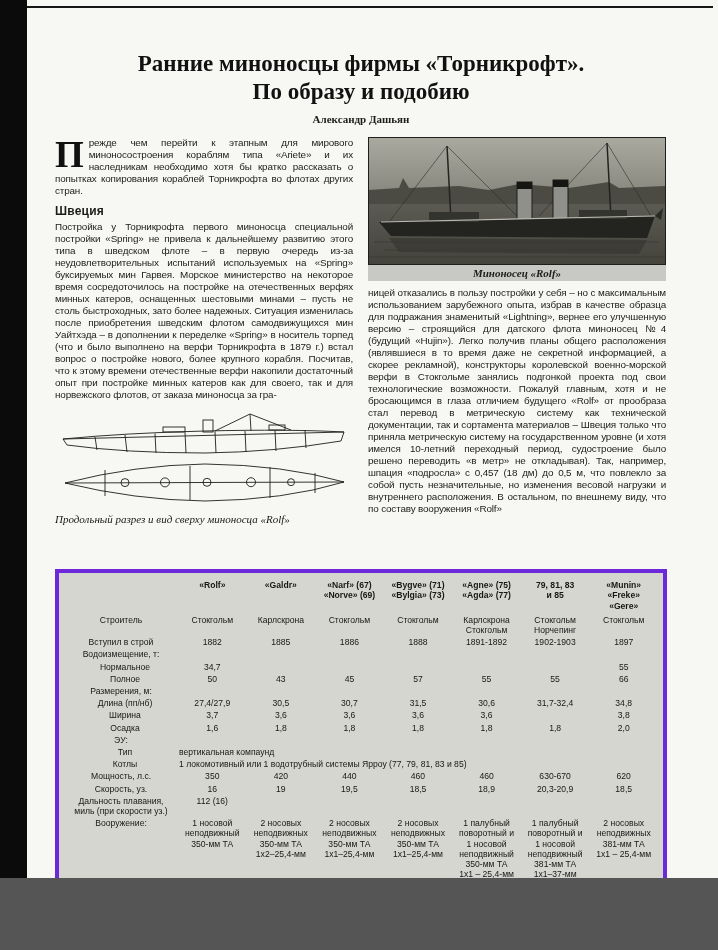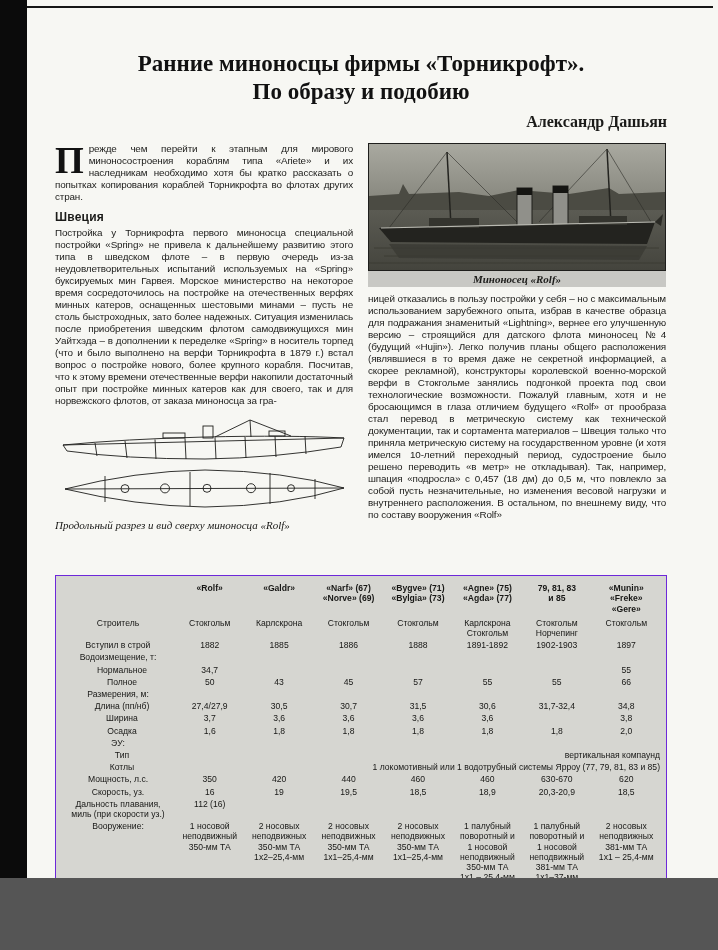--- a/index.html
+++ b/index.html
@@ -18,22 +18,22 @@
 
   .content { position:absolute; left:55px; top:34px; width:612px; }
 
   .title {
     font-family:"Liberation Serif", serif;
     font-weight:bold; font-size:23px; line-height:1.22;
     text-align:center; color:#111;
     margin:16px 0 7px;
   }
   .author {
-    text-align:right; font-family:"Liberation Serif", serif;
-    font-weight:bold; font-size:16px; margin:0 0 12px;
+    text-align:center; font-family:"Liberation Serif", serif;
+    font-weight:bold; font-size:11px; margin:0 0 12px;
   }
 
   .cols { display:flex; gap:15px; height:424px; overflow:hidden; }
   .col  { width:298px; }
 
   .intro, .body {
     font-size:9.9px; line-height:12px; letter-spacing:-0.15px;
     text-align:justify; margin:0 0 7px;
   }
   .dropcap {
@@ -52,31 +52,31 @@
   }
 
   .drawing { margin-top:10px; }
   .drawing-caption {
     font-family:"Liberation Serif", serif; font-style:italic;
     font-size:11px; margin-top:2px; color:#181816;
   }
 
   .ship-table {
     margin-top:8px; width:612px;
-    background:#d6d6d1; border:1px solid #6d28d9;
+    background:#d6d6d1; border:4px solid #6d28d9;
     padding:5px 6px 7px;
     font-size:8.6px; line-height:10.2px; color:#171715;
   }
   .trow { display:grid; grid-template-columns:112px repeat(7, 1fr); column-gap:2px; margin:2px 0; align-items:start; }
   .trow.thead { margin-bottom:4px; }
   .thead .tcell { font-weight:bold; }
   .tcell { text-align:center; }
   .tcell.tlabel { text-align:center; }
   .tlabel.indent { padding-left:8px; }
-  .tcell.tspan { grid-column:2 / -1; text-align:right; }
+  .tcell.tspan { grid-column:2 / -1; text-align:left; }
 
   .footer {
     position:absolute; left:27px; right:0; top:901px; height:21px;
     background:#a2a29e; display:flex; align-items:center;
     font-weight:bold; font-size:12.5px; color:#1f1f1d;
   }
   .footer .pageno { margin-left:31px; }
   .footer .mag { margin-left:24px; font-style:italic; }
 
   .watermark { position:absolute; left:0; top:872px; pointer-events:none; }

